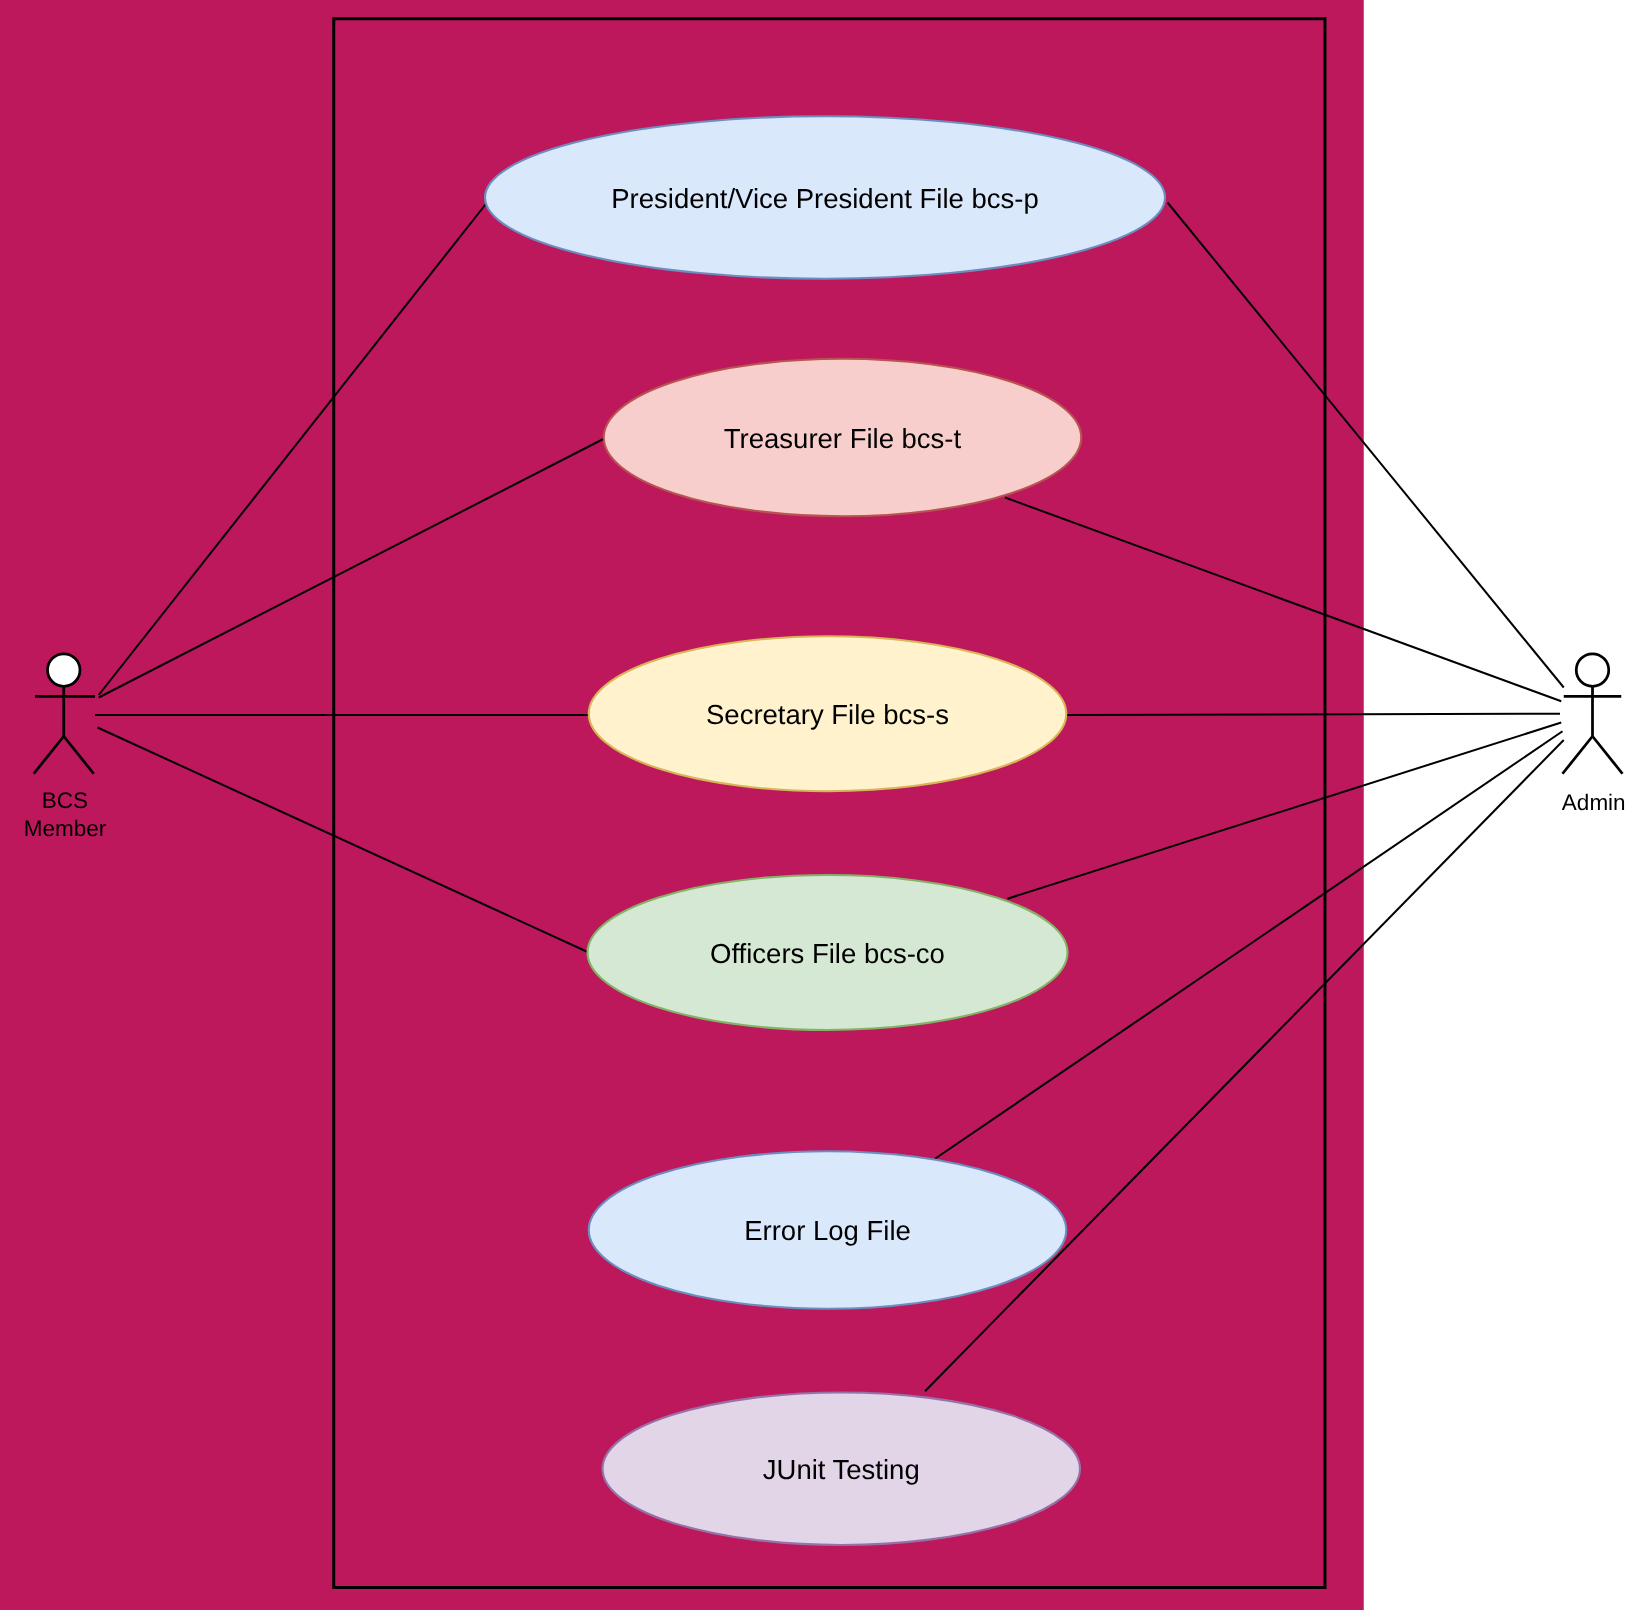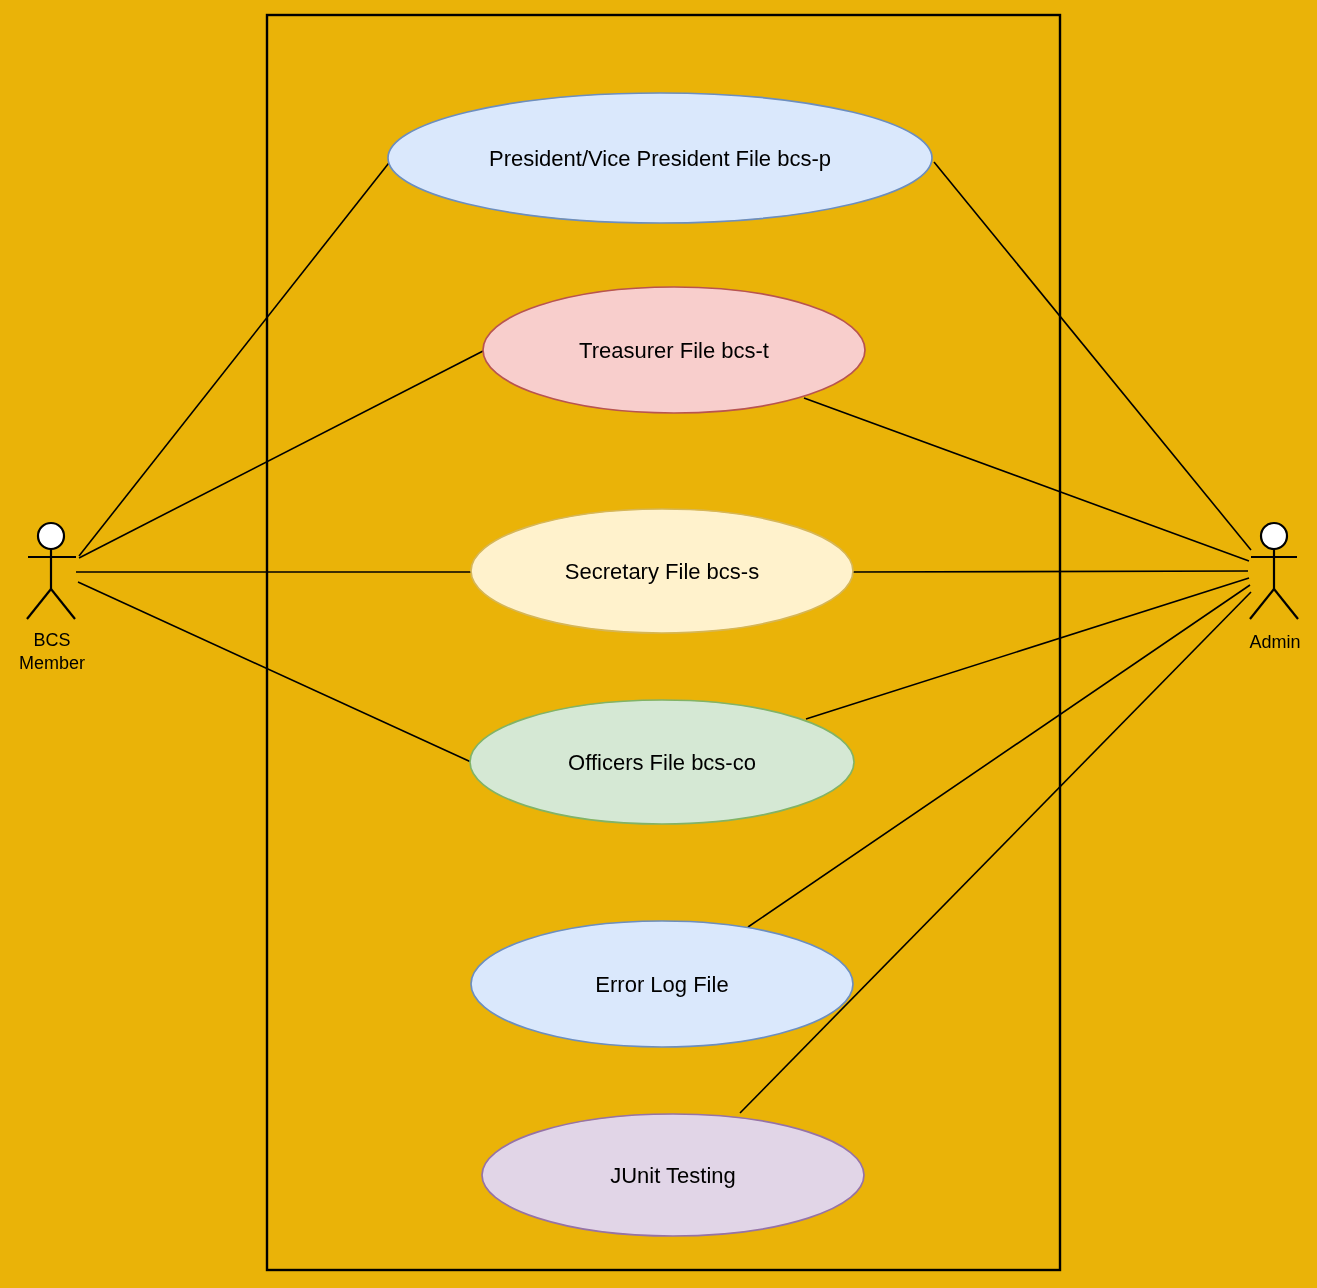--- a/index.html
+++ b/index.html
@@ -2,23 +2,23 @@
 <html><head>
 <meta charset="utf-8">
 <style>
   html, body {
     margin: 0;
     padding: 0;
     background: #ffffff;
   }
   .canvas {
     position: relative;
-    width: 1317px;
+    width: 1091px;
     height: 1288px;
-    background: #eab308;
+    background: #be185d;
     font-family: "Liberation Sans", sans-serif;
   }
   svg { display: block; }
   .uc-label {
     font-family: "Liberation Sans", sans-serif;
     font-size: 22px;
     fill: #000000;
     text-anchor: middle;
   }
   .actor-label {

